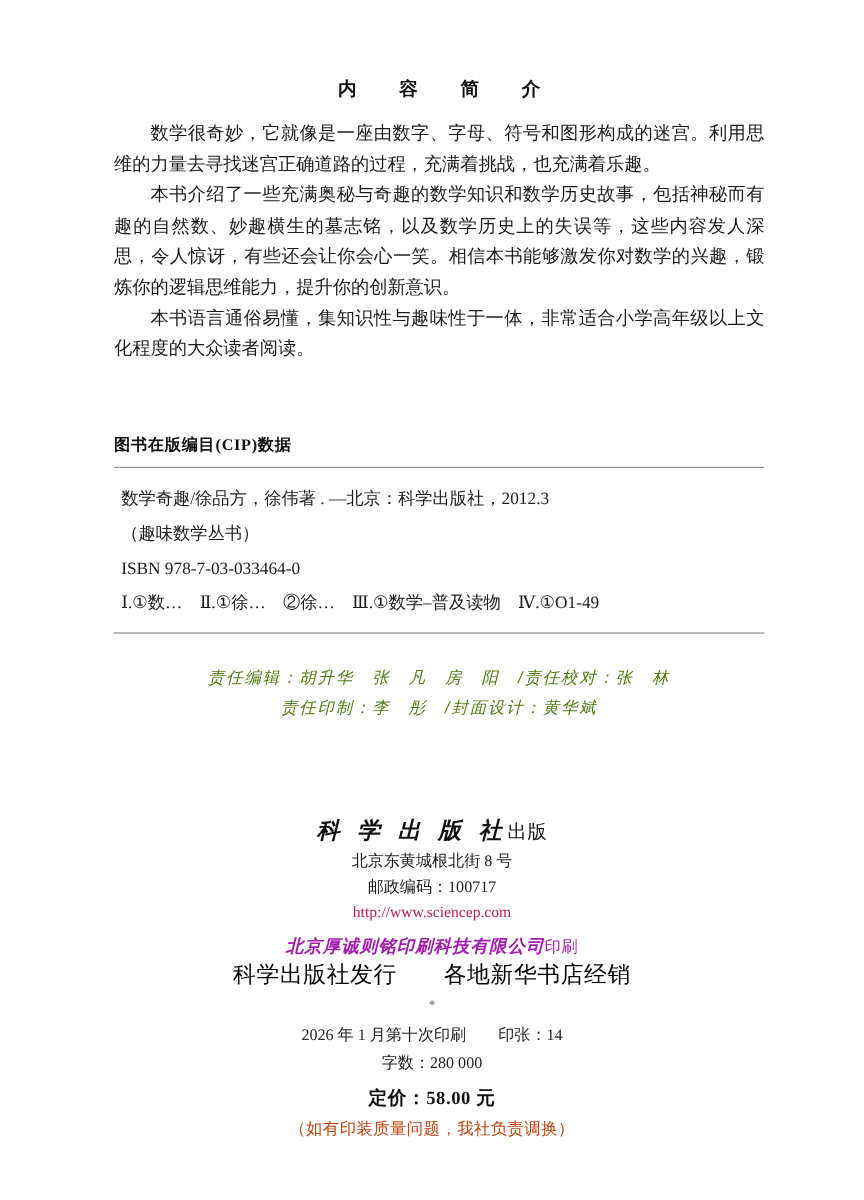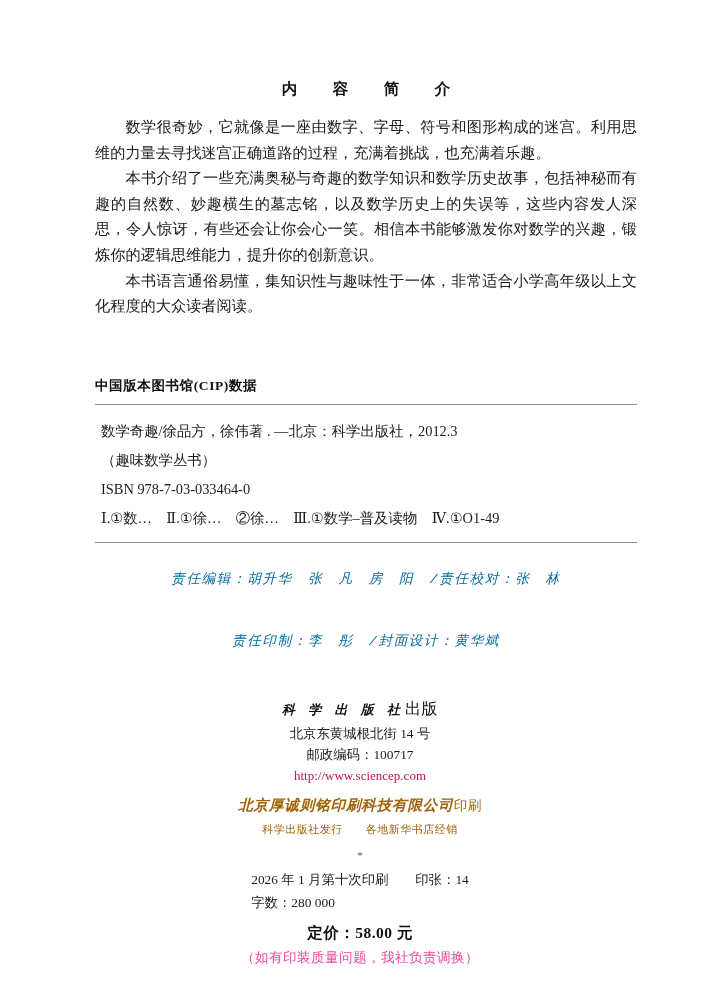--- a/index.html
+++ b/index.html
@@ -11,21 +11,21 @@
     width: 720px;
     height: 1000px;
     position: relative;
     font-family: "Liberation Serif", "DejaVu Serif", serif;
     color: #1a1a1a;
     overflow: hidden;
   }
 
   .page {
     position: absolute;
-    left: 0; top: 15px;
+    left: 0; top: 0;
     width: 720px;
     height: 780px;
     background: #fff;
   }
 
   
   .summary-section {
     position: absolute;
     left: 95px;
     top: 64px;
@@ -84,136 +84,135 @@
     position: absolute;
     left: 95px;
     top: 552px;
     width: 542px;
     text-align: center;
   }
   .credit-line {
     font-size: 13.6px;
     line-height: 25px;
     letter-spacing: 1.6px;
-    color: #0369a1;
+    color: #4d7c0f;
     font-style: italic;
-    font-family: Liberation Mono, monospace;
+    font-family: Liberation Sans, sans-serif;
   }
   .credit-line.second {
     letter-spacing: 1.6px;
-    margin-top: 37px;
   }
 
   
   .imprint-section {
     position: absolute;
     left: 60px;
     top: 680px;
     width: 600px;
     text-align: center;
   }
   .publisher-line {
     font-size: 19px;
     line-height: 26px;
     color: #111;
     white-space: nowrap;
   }
   .publisher-name {
     font-weight: bold;
     font-style: italic;
     letter-spacing: 5px;
-    font-size: 13px;
+    font-size: 19px;
   }
   .publisher-suffix {
     font-size: 16px;
     letter-spacing: 0.5px;
   }
   .imprint-line {
     font-size: 13.4px;
     line-height: 21px;
     color: #1b1b1b;
     white-space: nowrap;
   }
   .imprint-url {
     font-size: 13px;
     line-height: 21px;
     color: #be185d;
     font-family: "Liberation Serif", "DejaVu Serif", serif;
   }
   .printer-line {
     font-size: 14.6px;
     line-height: 24px;
-    color: #a16207;
+    color: #a21caf;
     font-weight: bold;
     font-style: italic;
     letter-spacing: 0.8px;
     margin-top: 7px;
     white-space: nowrap;
   }
   .printer-suffix {
     font-weight: normal;
     font-style: normal;
     letter-spacing: 0.5px;
     font-size: 13.6px;
   }
   .distrib-line {
-    font-size: 11px;
+    font-size: 19px;
     line-height: 23px;
-    color: #a16207;
+    color: #000000;
     letter-spacing: 0.5px;
     white-space: nowrap;
   }
   .asterisk {
     font-size: 11px;
     line-height: 22px;
     color: #555;
     margin: 3px 0 2px 0;
   }
   .runinfo-line {
     font-size: 13.4px;
     line-height: 23px;
     color: #1b1b1b;
     white-space: nowrap;
   }
   .runinfo-block {
     display: inline-block;
     text-align: left;
   }
   .runinfo-block .centered {
-    text-align: left;
+    text-align: center;
   }
   .price-line {
     font-size: 15.5px;
     line-height: 26px;
     font-weight: bold;
     color: #111;
     letter-spacing: 0.5px;
     margin-top: 6px;
   }
   .note-line {
     font-size: 13.6px;
     line-height: 24px;
-    color: #ec4899;
+    color: #c2410c;
     letter-spacing: 0.4px;
   }
 </style>
 </head>
 <body>
 
 <div class="page">
 
   <div class="summary-section">
     <div class="summary-title">内　容　简　介</div>
     <p class="summary-para">数学很奇妙，它就像是一座由数字、字母、符号和图形构成的迷宫。利用思维的力量去寻找迷宫正确道路的过程，充满着挑战，也充满着乐趣。</p>
     <p class="summary-para">本书介绍了一些充满奥秘与奇趣的数学知识和数学历史故事，包括神秘而有趣的自然数、妙趣横生的墓志铭，以及数学历史上的失误等，这些内容发人深思，令人惊讶，有些还会让你会心一笑。相信本书能够激发你对数学的兴趣，锻炼你的逻辑思维能力，提升你的创新意识。</p>
     <p class="summary-para">本书语言通俗易懂，集知识性与趣味性于一体，非常适合小学高年级以上文化程度的大众读者阅读。</p>
   </div>
 
   <div class="cip-section">
-    <div class="cip-heading">中国版本图书馆(CIP)数据</div>
+    <div class="cip-heading">图书在版编目(CIP)数据</div>
     <div class="cip-rule"></div>
     <div class="cip-body">
       <div class="cip-line">数学奇趣/徐品方，徐伟著 . —北京：科学出版社，2012.3</div>
       <div class="cip-line">（趣味数学丛书）</div>
       <div class="cip-line">ISBN 978-7-03-033464-0</div>
       <div class="cip-line">Ⅰ.①数…　Ⅱ.①徐…　②徐…　Ⅲ.①数学–普及读物　Ⅳ.①O1-49</div>
     </div>
     <div class="cip-rule"></div>
   </div>
 
@@ -221,21 +220,21 @@
     <div class="credit-line">责任编辑：胡升华　张　凡　房　阳　/责任校对：张　林</div>
     <div class="credit-line second">责任印制：李　彤　/封面设计：黄华斌</div>
   </div>
 
   <div class="imprint-section">
 
     <div class="publisher-line">
       <span class="publisher-name">科 学 出 版 社</span><span class="publisher-suffix">出版</span>
     </div>
 
-    <div class="imprint-line">北京东黄城根北街 14 号</div>
+    <div class="imprint-line">北京东黄城根北街 8 号</div>
     <div class="imprint-line">邮政编码：100717</div>
     <div class="imprint-url">http://www.sciencep.com</div>
 
     <div class="printer-line">
       <span>北京厚诚则铭印刷科技有限公司</span><span class="printer-suffix">印刷</span>
     </div>
 
     <div class="distrib-line">科学出版社发行　　各地新华书店经销</div>
 
     <div class="asterisk">*</div>

